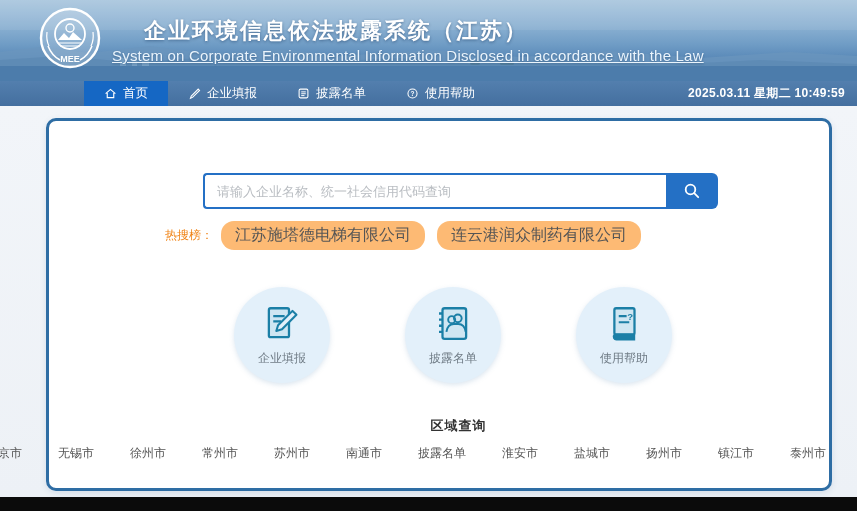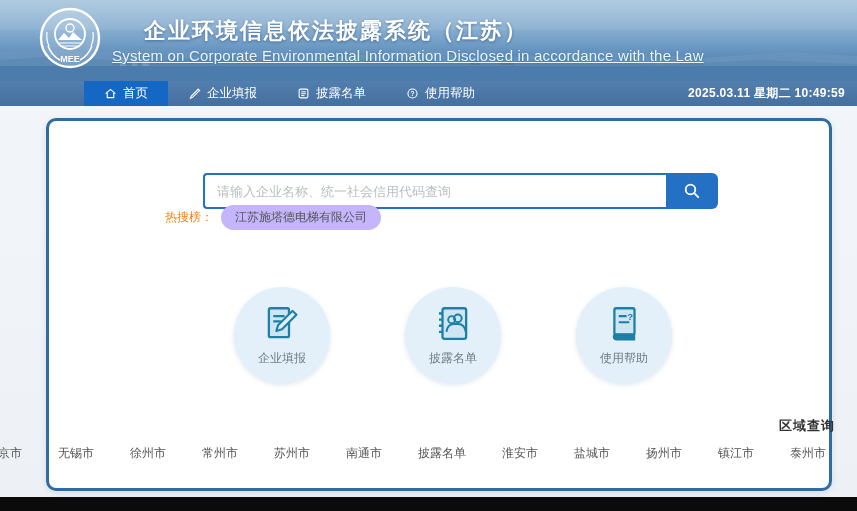--- a/index.html
+++ b/index.html
@@ -59,43 +59,43 @@
   .search-input {
     flex:1; border:2px solid #2470c5; border-right:none; border-radius:4px 0 0 4px;
     padding:0 12px; font-size:13px; color:#333; outline:none;
     font-family:"Liberation Sans","DejaVu Sans",sans-serif;
   }
   .search-input::placeholder { color:#b9bdc2; }
   .search-btn {
     width:52px; border:none; background:#2470c5; border-radius:0 6px 6px 0;
     display:flex; align-items:center; justify-content:center; cursor:pointer;
   }
-  .hot-row { position:absolute; left:116px; top:84px; display:flex; align-items:center; }
+  .hot-row { position:absolute; left:116px; top:100px; display:flex; align-items:center; }
   .hot-label { font-size:12px; color:#f08519; margin-right:8px; }
   .hot-pill {
-    background:#c4b5fd; color:#555; font-size:12px; padding:4px 14px;
+    background:#fdba74; color:#555; font-size:16px; padding:4px 14px;
     border-radius:13px; margin-right:12px; cursor:pointer; white-space:nowrap;
   }
 
   
   .cards-row {
     position:absolute; left:0; top:166px; width:786px;
     display:flex; justify-content:center; gap:75px; padding-left:22px;
   }
   .card {
     width:96px; height:96px; border-radius:50%; background:#e3f0fa;
     display:flex; flex-direction:column; align-items:center; justify-content:center;
     cursor:pointer; box-shadow:0 2px 5px rgba(120,160,195,.25);
   }
   .card svg { width:42px; height:42px; display:block; }
   .card-label { font-size:12px; color:#6f7b85; margin-top:5px; }
 
   
   .region-title {
-    position:absolute; left:0; top:296px; width:786px; text-align:right;
+    position:absolute; left:0; top:296px; width:786px; text-align:center;
     font-size:13px; color:#333; font-weight:bold; letter-spacing:1px;padding-left:33px;
   }
   .cities-row {
     position:absolute; left:0; top:324px; width:786px;
     display:flex; justify-content:center; gap:36px;
   }
   .city { font-size:12px; color:#555; cursor:pointer; white-space:nowrap; }
 
   .bottom-bar { position:absolute; left:0; top:497px; width:857px; height:14px; background:#0b0b0b; }
 </style>
@@ -182,20 +182,21 @@
       <svg width="18" height="18" viewBox="0 0 18 18">
         <circle cx="7.5" cy="7.5" r="4.8" fill="none" stroke="#fff" stroke-width="1.8"></circle>
         <path d="M11.2 11.2 L15.2 15.2" stroke="#fff" stroke-width="1.8" stroke-linecap="round"></path>
       </svg>
     </button>
   </div>
 
   <div class="hot-row">
     <span class="hot-label">热搜榜：</span>
     <span class="hot-pill">江苏施塔德电梯有限公司</span>
+    <span class="hot-pill">连云港润众制药有限公司</span>
   </div>
 
   <div class="cards-row">
 
     <div class="card">
       <svg viewBox="0 0 48 48">
         <rect x="9" y="6" width="23" height="33" rx="2" fill="#cfe6f2" stroke="#1b7fa6" stroke-width="2.6"></rect>
         <path d="M14 15 h13 M14 21 h9" stroke="#1b7fa6" stroke-width="2.4"></path>
         <path d="M36 9 l4.5 4.5 -16.5 16.5 -6.5 2 2-6.5 z" fill="#e3f0fa" stroke="#1b7fa6" stroke-width="2.4" stroke-linejoin="round"></path>
       </svg>

